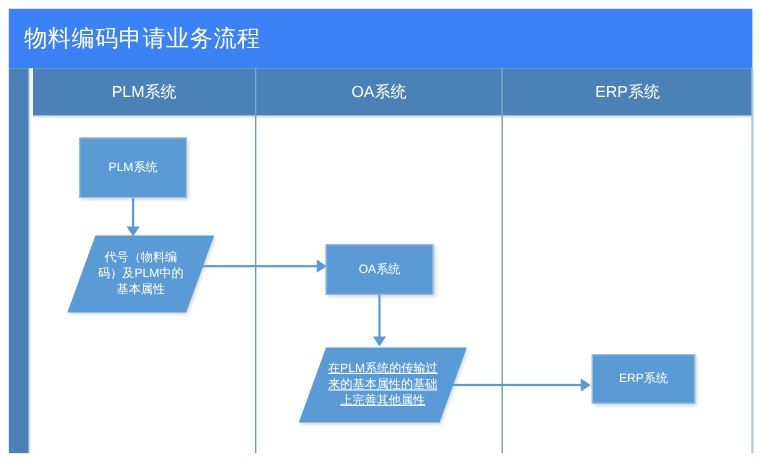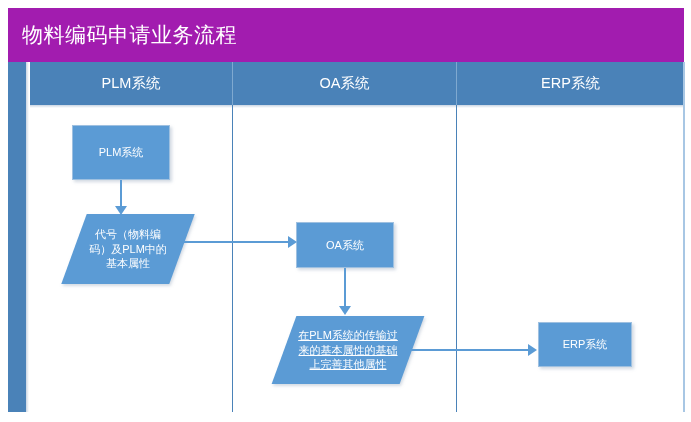--- a/index.html
+++ b/index.html
@@ -18,21 +18,21 @@
     overflow: hidden;
   }
 
   
   #title-bar {
     position: absolute;
     left: 8px;
     top: 8px;
     width: 676px;
     height: 54px;
-    background: #a21caf;
+    background: #3b82f6;
     box-sizing: border-box;
     display: flex;
     align-items: center;
   }
   #title-text {
     color: #ffffff;
     font-size: 21px;
     letter-spacing: 0.5px;
     padding-left: 14px;
     white-space: nowrap;

